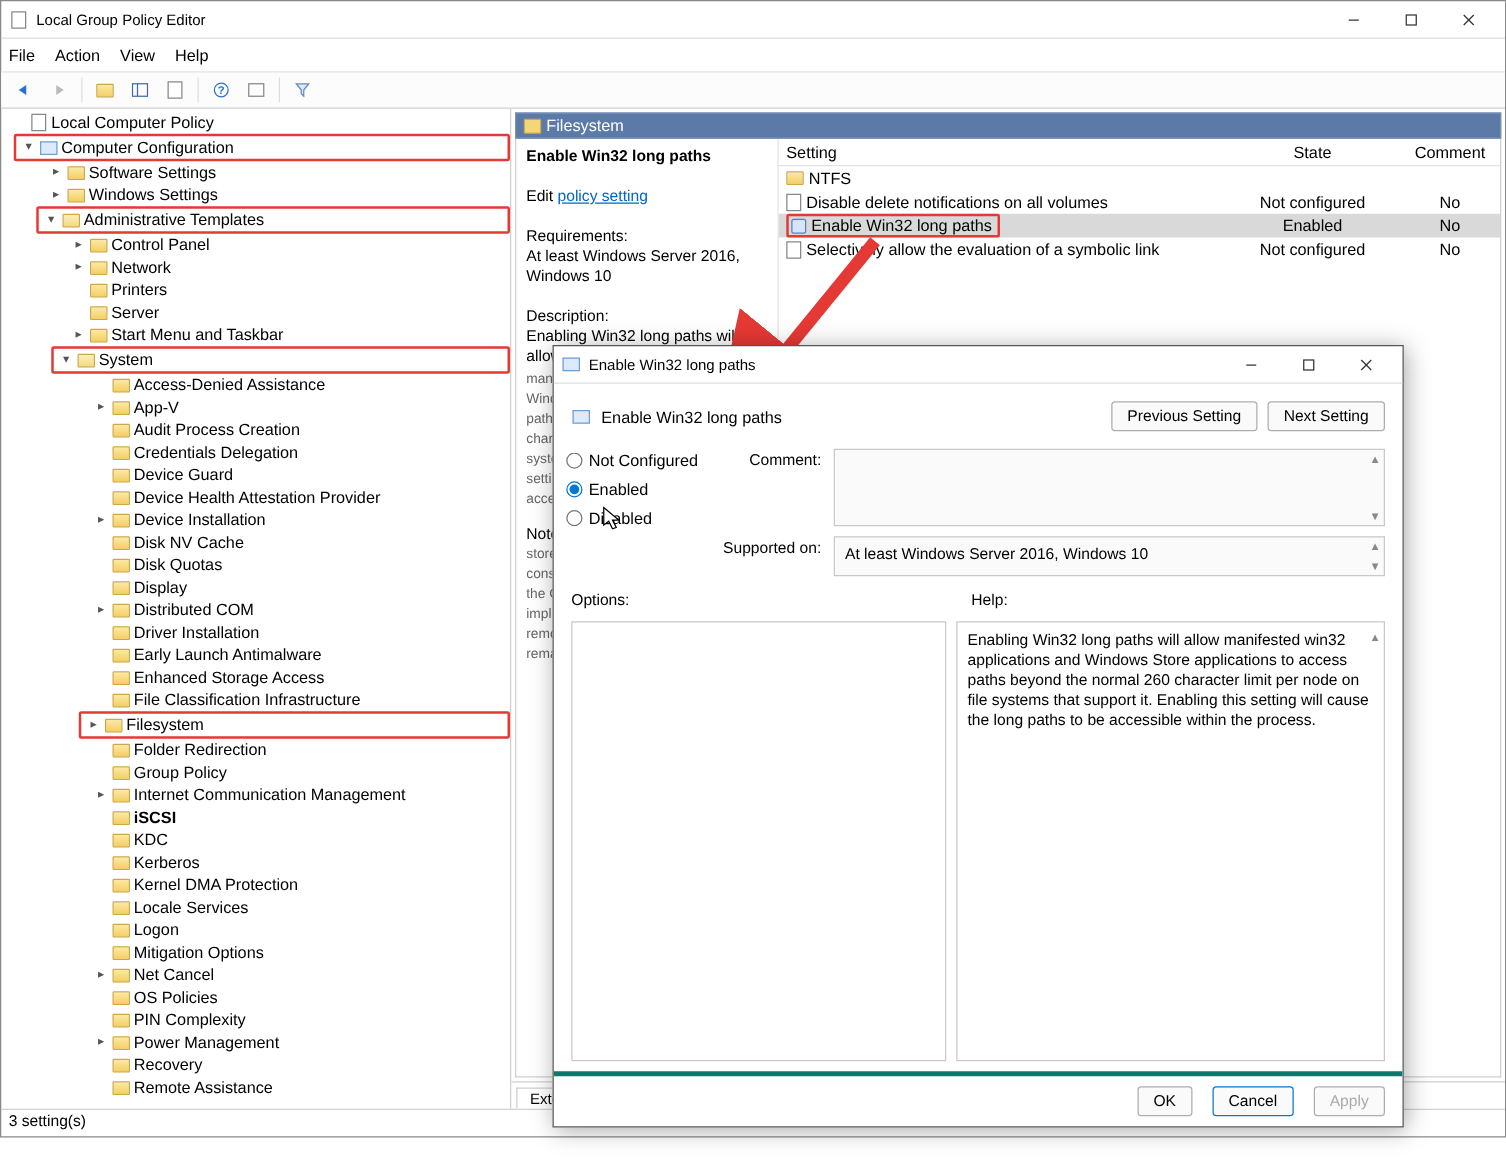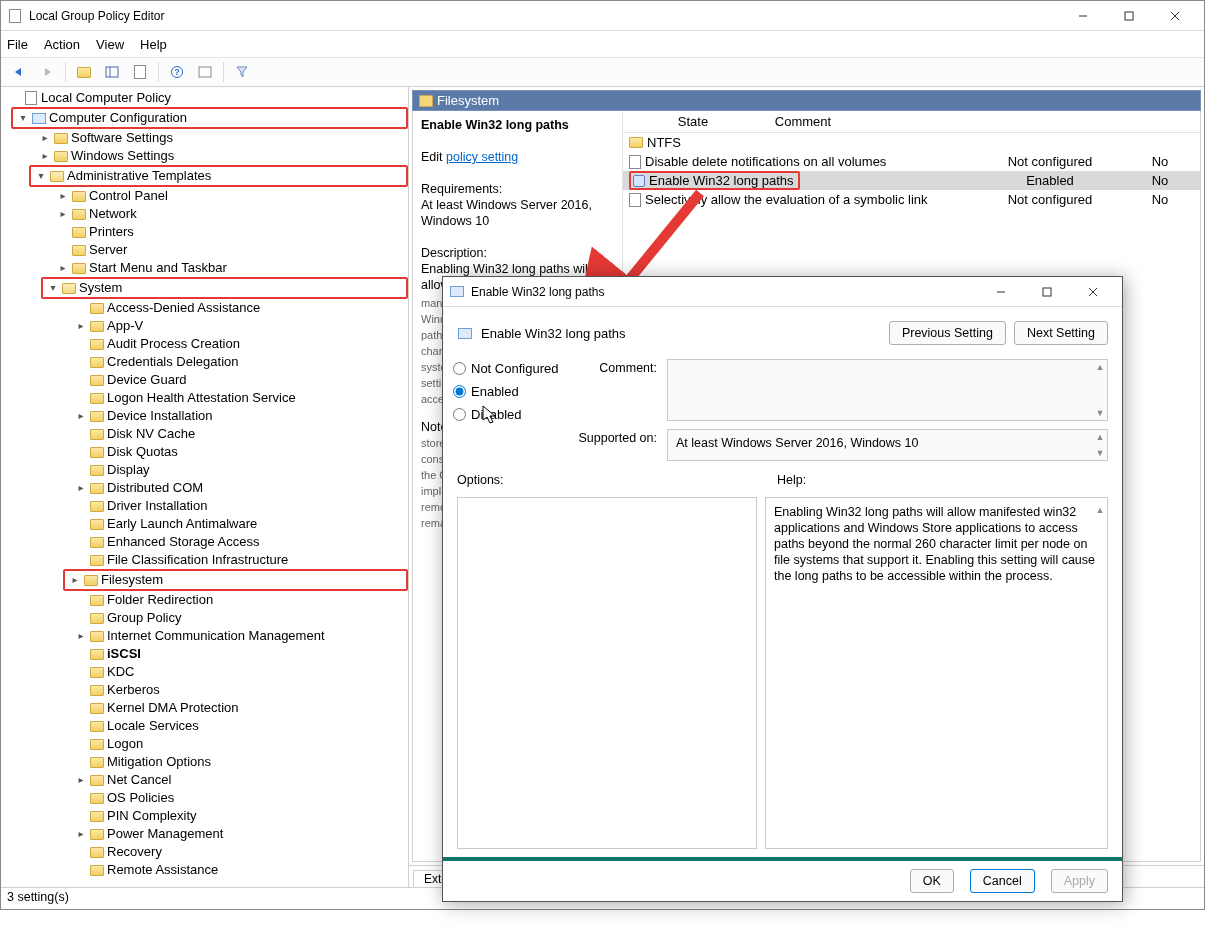--- a/index.html
+++ b/index.html
@@ -305,21 +305,21 @@
               </span>
               <span class="bulk">Device Guard</span>
             </div>
           </div>
           <div class="node" style="margin-left: 66px;">
             <div class="nrow">
               <span class="chev"></span>
               <span class="fico">
                 <span class="folder-ic"></span>
               </span>
-              <span class="bulk">Logon Health Attestation Service</span>
+              <span class="bulk">Device Health Attestation Provider</span>
             </div>
           </div>
           <div class="node" style="margin-left: 66px;">
             <div class="nrow">
               <span class="chev">▸</span>
               <span class="fico">
                 <span class="folder-ic"></span>
               </span>
               <span class="bulk">Device Installation</span>
             </div>
@@ -575,20 +575,21 @@
           <div style="margin-top:12px">Note</div>
           <div style="color:#666;font-size:11px">store</div>
           <div style="color:#666;font-size:11px">cons</div>
           <div style="color:#666;font-size:11px">the G</div>
           <div style="color:#666;font-size:11px">impl</div>
           <div style="color:#666;font-size:11px">remo</div>
           <div style="color:#666;font-size:11px">rema</div>
         </div>
         <div class="listpane">
           <div class="lhdr">
+            <div class="c1">Setting</div>
             <div class="c2">State</div>
             <div class="c3">Comment</div>
           </div>
           <div id="list-rows">
               <div class="lrow">
                 <div class="c1">
                   <span class="folder-ic"></span>
                   <span>NTFS</span>
                 </div>
                 <div class="c2"></div>

